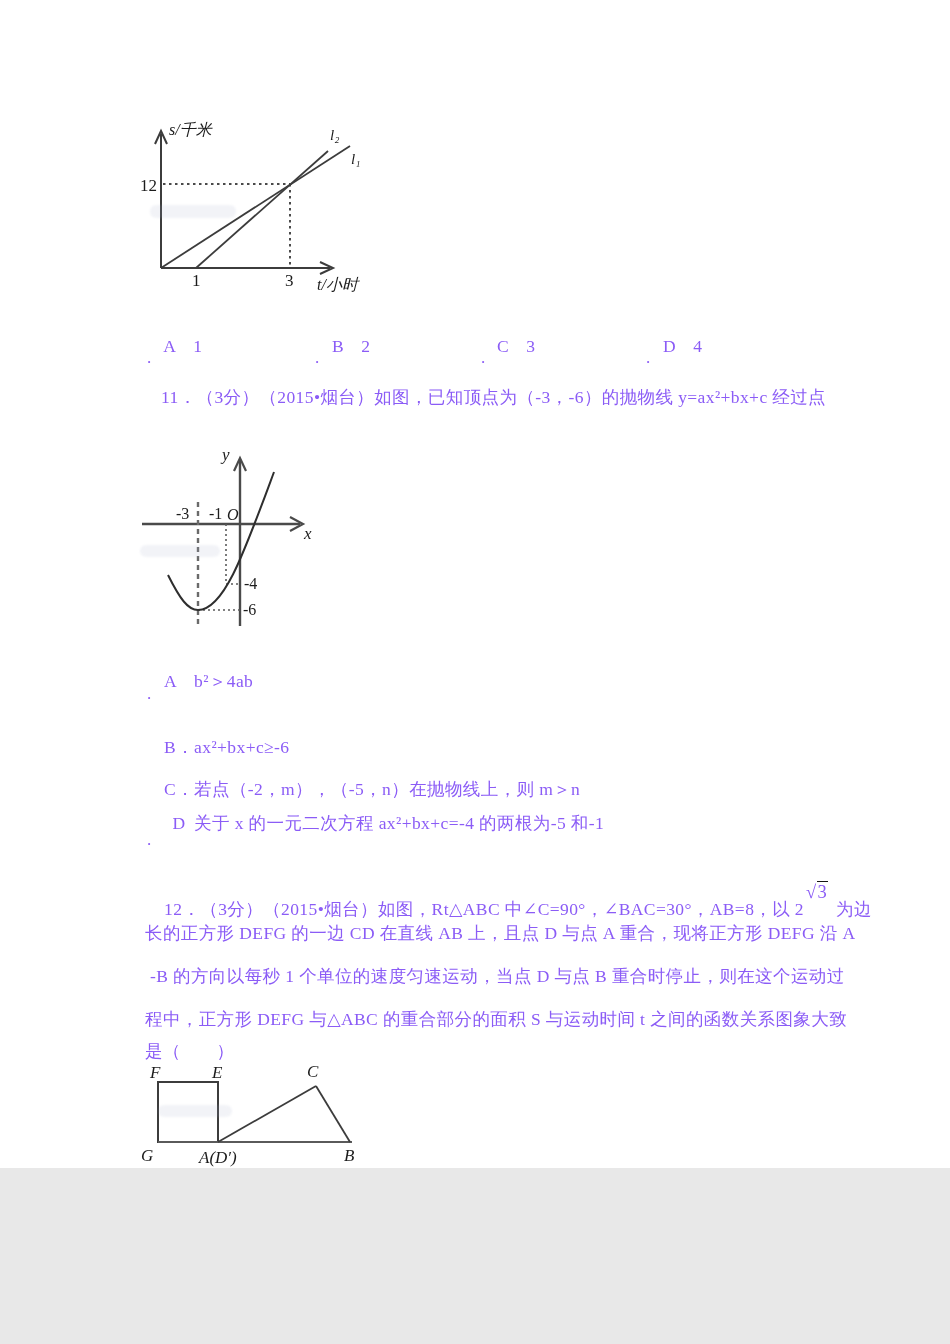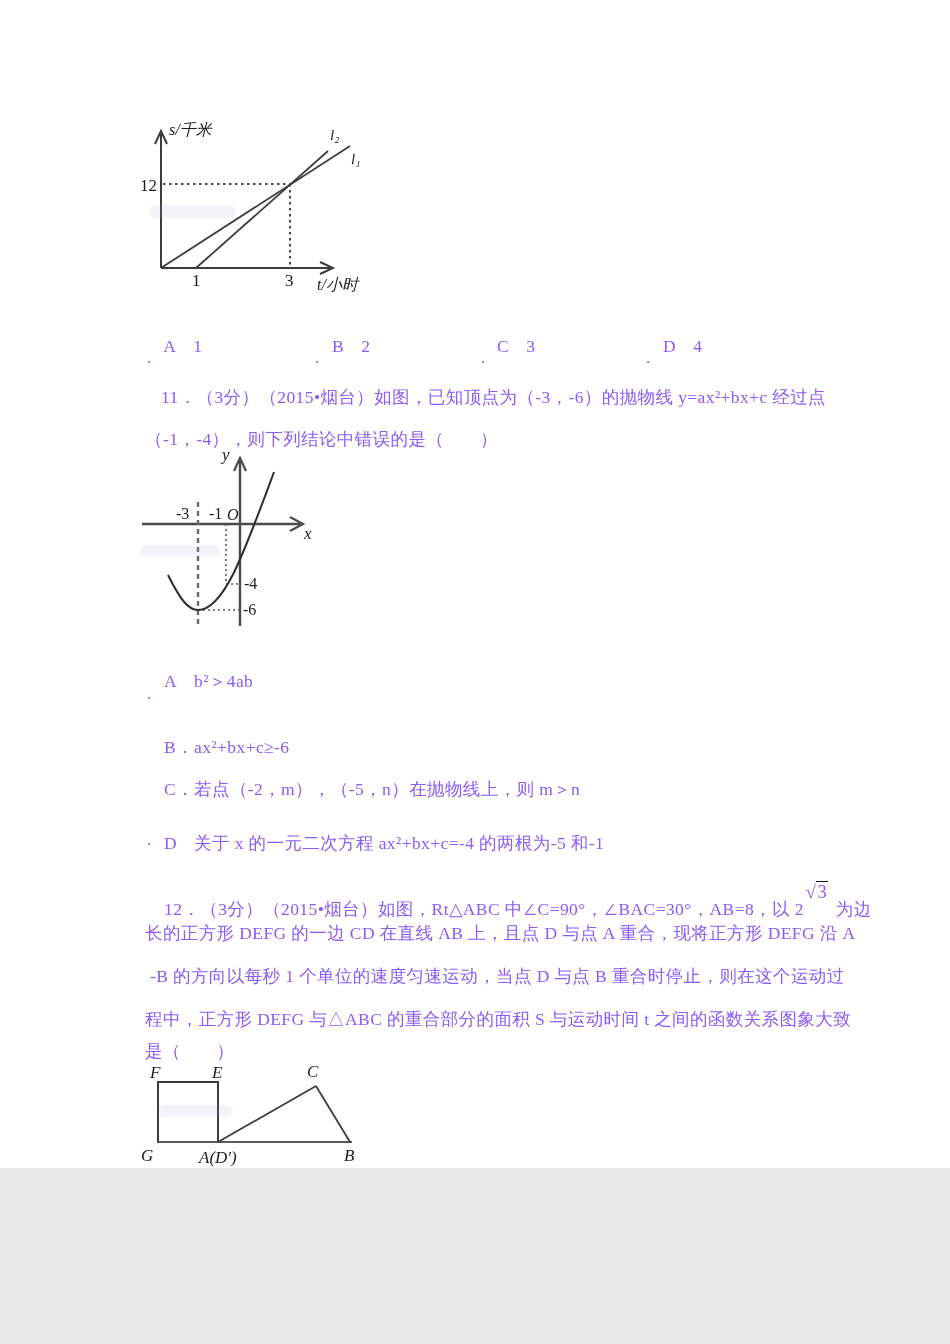--- a/index.html
+++ b/index.html
@@ -1,21 +1,21 @@
 <!DOCTYPE html>
 <html><head>
 <meta charset="utf-8">
 <style>
   html,body{margin:0;padding:0;background:#e8e8e8;}
   #page{
     position:relative;width:950px;height:1168px;margin:0 auto;
     background:#ffffff;overflow:hidden;
     font-family:"Liberation Serif","DejaVu Serif",serif;color:#8b5cf6;
   }
-  .line{position:absolute;font-size:17.5px;line-height:22px;white-space:pre;letter-spacing:.4px;font-family:Liberation Serif, serif;}
+  .line{position:absolute;font-size:17.5px;line-height:22px;white-space:pre;letter-spacing:.4px;}
   .dot{position:absolute;font-size:17px;}
   .opt-label{display:inline-block;min-width:30px;}
   .opt10-val{margin-left:17px;}
   svg{position:absolute;}
   svg text{font-family:"Liberation Serif","DejaVu Serif",serif;fill:#1c1c1c;}
   .it{font-style:italic;}
   .sqrt-wrap{display:inline-block;transform:translateY(-17px);font-size:18.5px;margin:0 3px 0 2px;}
   .sqrt-rad{border-top:1.6px solid #141414;padding:0 1px;}
   .footer{position:absolute;top:1238px;left:0;width:100%;text-align:center;font-size:15px;letter-spacing:1px;}
   .footer .num{font-family:"Liberation Sans","DejaVu Sans",sans-serif;font-weight:700;font-size:16.5px;padding:0 4px;}
@@ -60,21 +60,20 @@
   </div>
   <div class="line" style="left:644px;top:313px;">
     <span>D</span><span class="opt10-val">4</span>
   </div>
   <div class="dot" style="left:147px;top:348px;">.</div>
   <div class="dot" style="left:315px;top:348px;">.</div>
   <div class="dot" style="left:481px;top:348px;">.</div>
   <div class="dot" style="left:646px;top:348px;">.</div>
 
   <div class="line" style="left:145px;top:386px;margin-left:16px;">11．（3分）（2015•烟台）如图，已知顶点为（-3，-6）的抛物线 y=ax²+bx+c 经过点</div>
-  <div class="line" style="left:145px;top:428px;">（-1，-4），则下列结论中错误的是（　　）</div>
 
   <svg style="left:134px;top:446px;" width="225" height="195" viewBox="0 0 225 195">
 
     <path d="M106,14 L106,180" stroke="#4a4a4a" stroke-width="2.4" fill="none"></path>
     <path d="M100,25 L106,12 L112,25" fill="none" stroke="#4a4a4a" stroke-width="2.2"></path>
     <path d="M8,78 L166,78" stroke="#4a4a4a" stroke-width="2.4" fill="none"></path>
     <path d="M156,71 L169,78 L156,85" fill="none" stroke="#4a4a4a" stroke-width="2.2"></path>
 
     <path d="M64,56 L64,182" stroke="#6a6a6a" stroke-width="2.4" stroke-dasharray="5,4" fill="none"></path>
 
@@ -97,21 +96,21 @@
   <div class="line" style="left:145px;top:648px;">
     <span class="opt-label">A</span><span>b²＞4ab</span>
   </div>
   <div class="dot" style="left:147px;top:684px;">.</div>
   <div class="line" style="left:145px;top:714px;">
     <span class="opt-label">B．</span><span>ax²+bx+c≥-6</span>
   </div>
   <div class="line" style="left:145px;top:756px;">
     <span class="opt-label">C．</span><span>若点（-2，m），（-5，n）在抛物线上，则 m＞n</span>
   </div>
-  <div class="line" style="left:145px;top:810px;">
+  <div class="line" style="left:145px;top:790px;text-align:center;">
     <span class="opt-label">D</span><span>关于 x 的一元二次方程 ax²+bx+c=-4 的两根为-5 和-1</span>
   </div>
   <div class="dot" style="left:147px;top:830px;">.</div>
 
   <div class="line" style="left:145px;top:876px;">
     <span>12．（3分）（2015•烟台）如图，Rt△ABC 中∠C=90°，∠BAC=30°，AB=8，以 2</span><span class="sqrt-wrap"><span>√</span><span class="sqrt-rad">3</span></span><span> 为边</span>
   </div>
   <div class="line" style="left:145px;top:922px;text-align:right;">长的正方形 DEFG 的一边 CD 在直线 AB 上，且点 D 与点 A 重合，现将正方形 DEFG 沿 A</div>
   <div class="line" style="left:150px;top:965px;">-B 的方向以每秒 1 个单位的速度匀速运动，当点 D 与点 B 重合时停止，则在这个运动过</div>
   <div class="line" style="left:145px;top:1008px;">程中，正方形 DEFG 与△ABC 的重合部分的面积 S 与运动时间 t 之间的函数关系图象大致</div>

